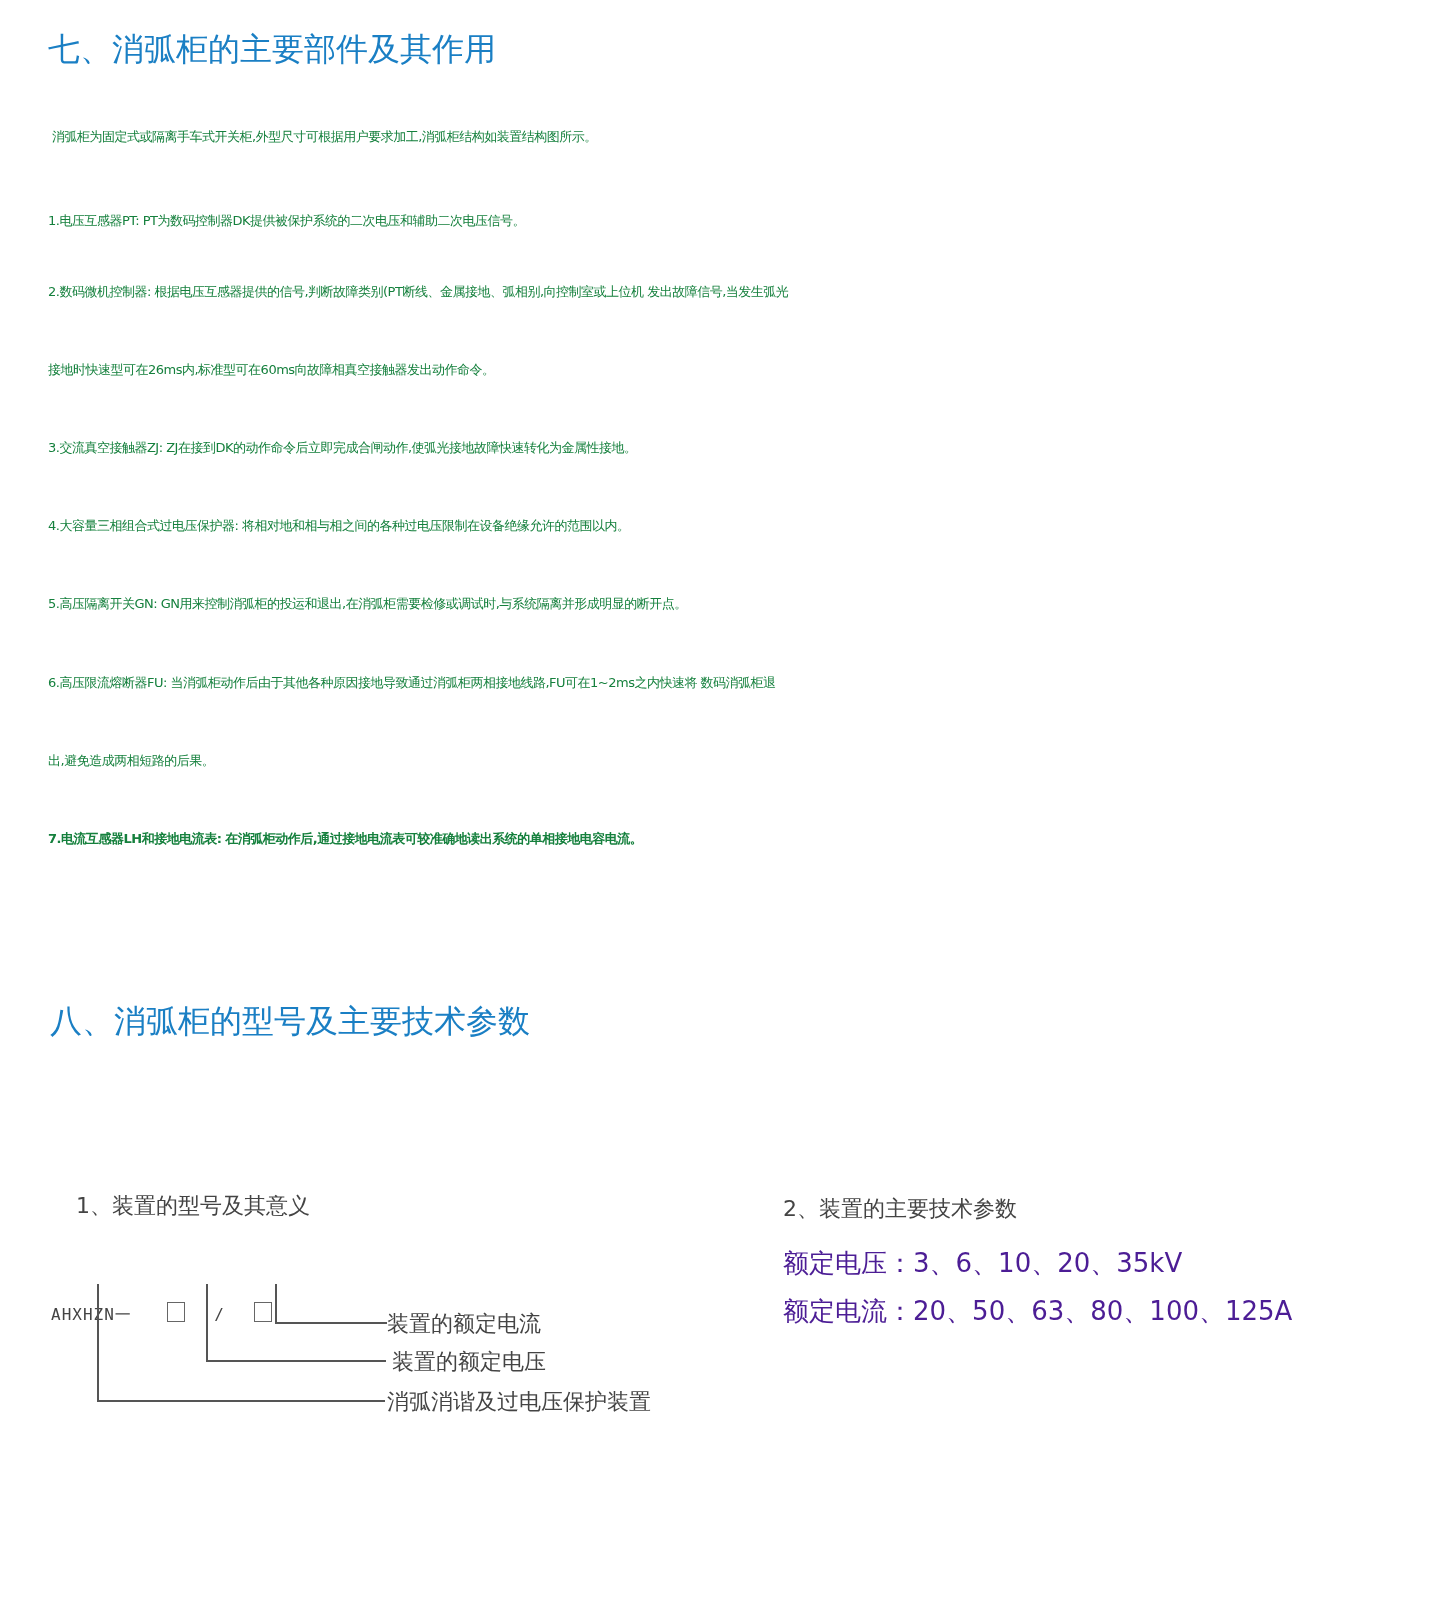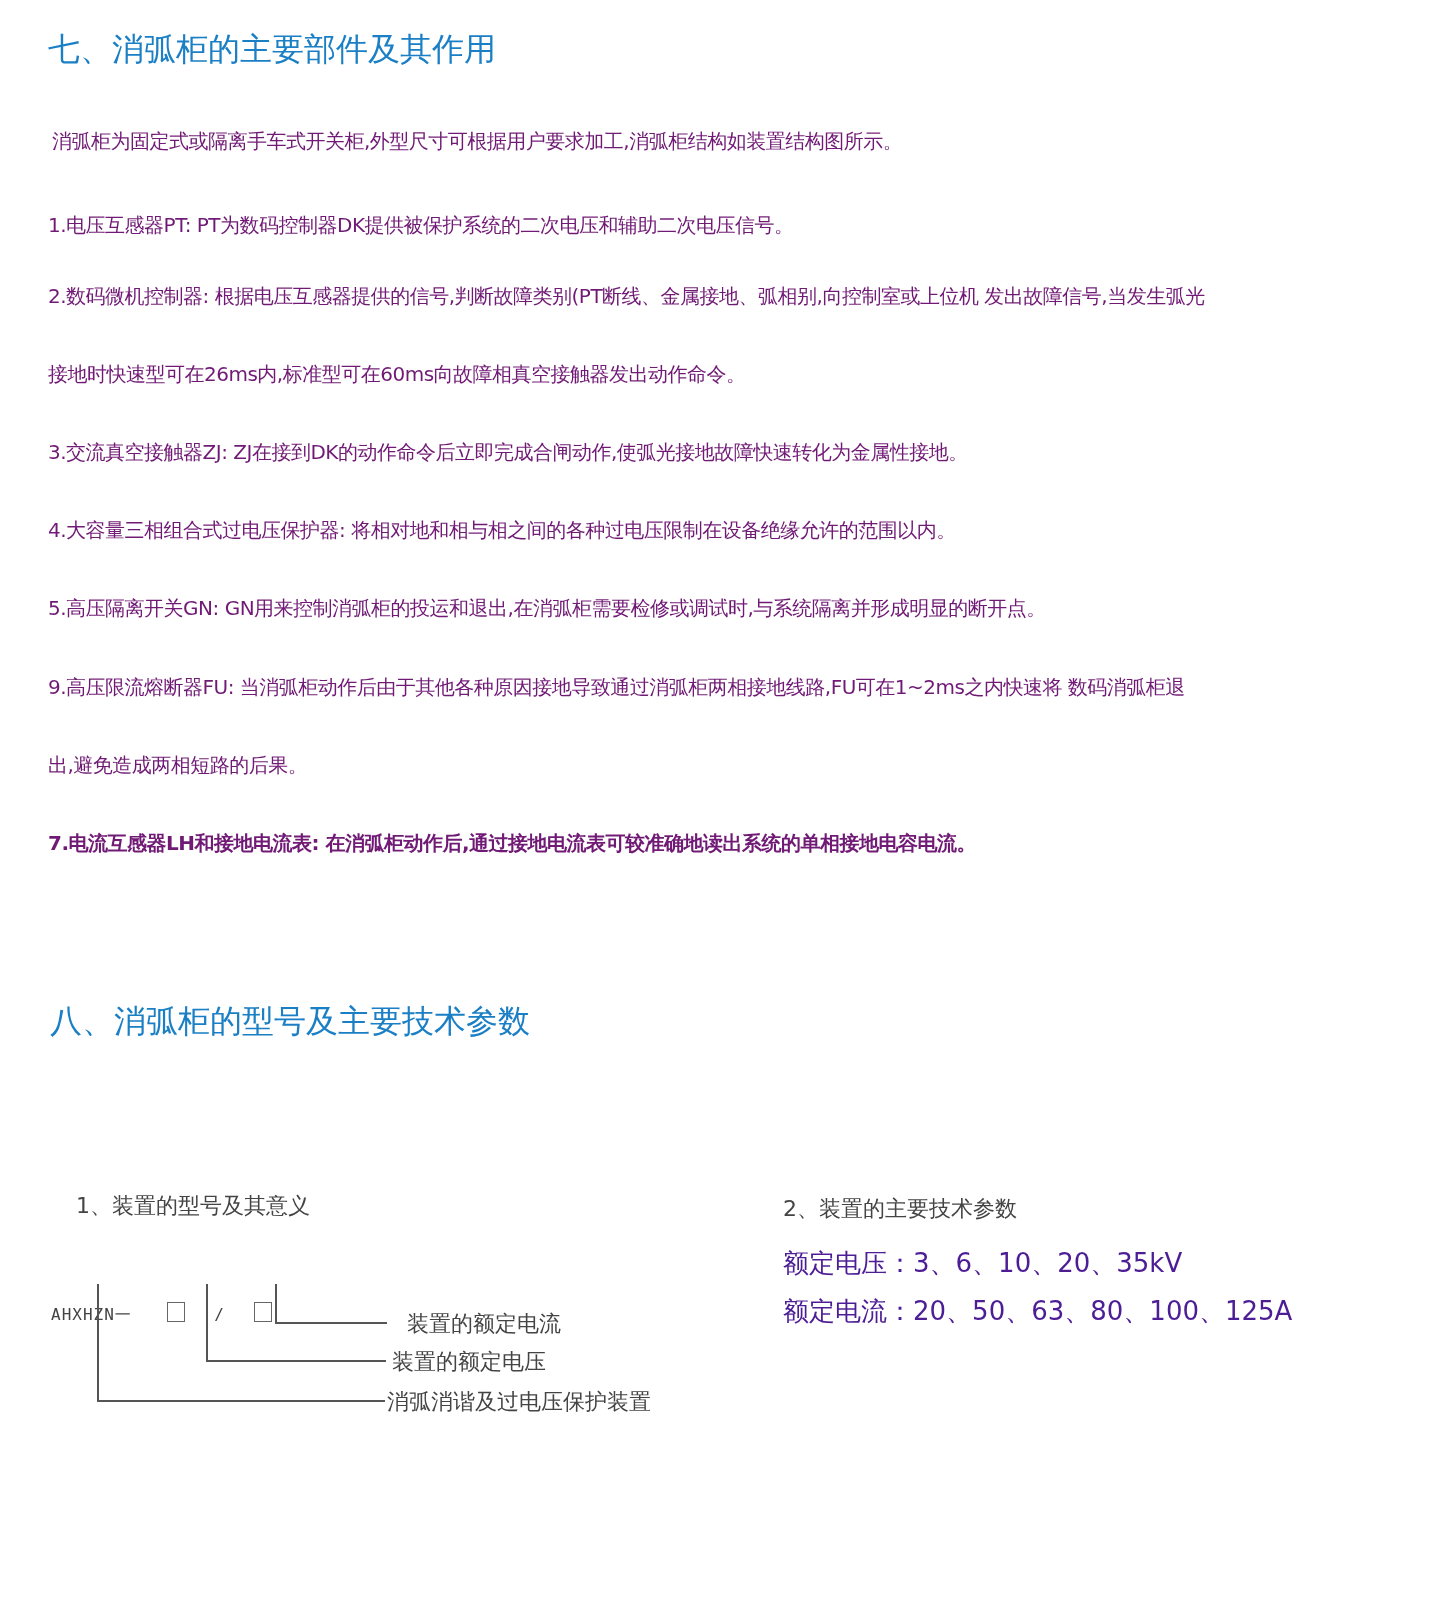--- a/index.html
+++ b/index.html
@@ -1,40 +1,40 @@
 <!DOCTYPE html>
 <html><head>
 <meta charset="utf-8">
 <style>
   html, body { margin: 0; padding: 0; background: #ffffff; }
   body { width: 1434px; height: 1618px; position: relative; overflow: hidden;
          font-family: "DejaVu Sans", "Liberation Sans", sans-serif; color: #555555; }
   .h2 { position: absolute; left: 48px; color: #1a7fc4; font-size: 32px; letter-spacing: 0px; white-space: nowrap; text-align: center; }
-  .p { position: absolute; left: 48px; font-size: 20px; color: #701a75; white-space: nowrap; letter-spacing: -0.5px; text-align: center; }
+  .p { position: absolute; left: 48px; font-size: 13px; color: #15803d; white-space: nowrap; letter-spacing: -0.5px; text-align: center; }
   .sub { position: absolute; font-size: 22px; color: #444; white-space: nowrap; }
   .param { position: absolute; left: 783px; font-size: 26px; color: #4c1d95; white-space: nowrap; }
   .model { position: absolute; left: 51px; top: 1302px; font-size: 16px; color: #444; white-space: nowrap;
            font-family: "DejaVu Sans Mono", "Liberation Mono", monospace; letter-spacing: 1px; }
   .box { display: inline-block; width: 16px; height: 18px; border: 1.5px solid #666; vertical-align: -2px; }
   .line { position: absolute; background: #555; }
   .lbl { position: absolute; font-size: 22px; color: #444; white-space: nowrap; }
 </style>
 </head>
 <body>
 
 <div>
   <div class="h2" style="top:28px;">七、消弧柜的主要部件及其作用</div>
   <div class="p" style="top:128px; left:52px;">消弧柜为固定式或隔离手车式开关柜,外型尺寸可根据用户要求加工,消弧柜结构如装置结构图所示。</div>
   <div class="p" style="top:212px;">1.电压互感器PT:  PT为数码控制器DK提供被保护系统的二次电压和辅助二次电压信号。</div>
   <div class="p" style="top:283px;">2.数码微机控制器:  根据电压互感器提供的信号,判断故障类别(PT断线、金属接地、弧相别,向控制室或上位机 发出故障信号,当发生弧光</div>
   <div class="p" style="top:361px;">接地时快速型可在26ms内,标准型可在60ms向故障相真空接触器发出动作命令。</div>
   <div class="p" style="top:439px;">3.交流真空接触器ZJ:  ZJ在接到DK的动作命令后立即完成合闸动作,使弧光接地故障快速转化为金属性接地。</div>
   <div class="p" style="top:517px;">4.大容量三相组合式过电压保护器:  将相对地和相与相之间的各种过电压限制在设备绝缘允许的范围以内。</div>
   <div class="p" style="top:595px;">5.高压隔离开关GN:  GN用来控制消弧柜的投运和退出,在消弧柜需要检修或调试时,与系统隔离并形成明显的断开点。</div>
-  <div class="p" style="top:674px;">9.高压限流熔断器FU:  当消弧柜动作后由于其他各种原因接地导致通过消弧柜两相接地线路,FU可在1~2ms之内快速将 数码消弧柜退</div>
+  <div class="p" style="top:674px;">6.高压限流熔断器FU:  当消弧柜动作后由于其他各种原因接地导致通过消弧柜两相接地线路,FU可在1~2ms之内快速将 数码消弧柜退</div>
   <div class="p" style="top:752px;">出,避免造成两相短路的后果。</div>
   <div class="p" style="top:830px;font-weight:bold;">7.电流互感器LH和接地电流表:  在消弧柜动作后,通过接地电流表可较准确地读出系统的单相接地电容电流。</div>
 </div>
 
 <div>
   <div class="h2" style="top:1000px; left:50px;">八、消弧柜的型号及主要技术参数</div>
 
   <div class="sub" style="left:76px; top:1191px;">1、装置的型号及其意义</div>
 
   <div class="model">
@@ -47,20 +47,20 @@
     <span class="box"></span>
   </div>
 
   <div class="line" style="left:275px; top:1284px; width:2px; height:40px;"></div>
   <div class="line" style="left:275px; top:1322px; width:112px; height:2px;"></div>
   <div class="line" style="left:206px; top:1284px; width:2px; height:78px;"></div>
   <div class="line" style="left:206px; top:1360px; width:180px; height:2px;"></div>
   <div class="line" style="left:97px; top:1284px; width:2px; height:118px;"></div>
   <div class="line" style="left:97px; top:1400px; width:288px; height:2px;"></div>
 
-  <div class="lbl" style="left:387px; top:1309px;margin-left:20px;">装置的额定电流</div>
+  <div class="lbl" style="left:387px; top:1309px;">装置的额定电流</div>
   <div class="lbl" style="left:392px; top:1347px;">装置的额定电压</div>
   <div class="lbl" style="left:387px; top:1387px;">消弧消谐及过电压保护装置</div>
 
   <div class="sub" style="left:783px; top:1194px;">2、装置的主要技术参数</div>
   <div class="param" style="top:1246px;">额定电压：3、6、10、20、35kV</div>
   <div class="param" style="top:1294px;">额定电流：20、50、63、80、100、125A</div>
 </div>
 
 </body></html>

